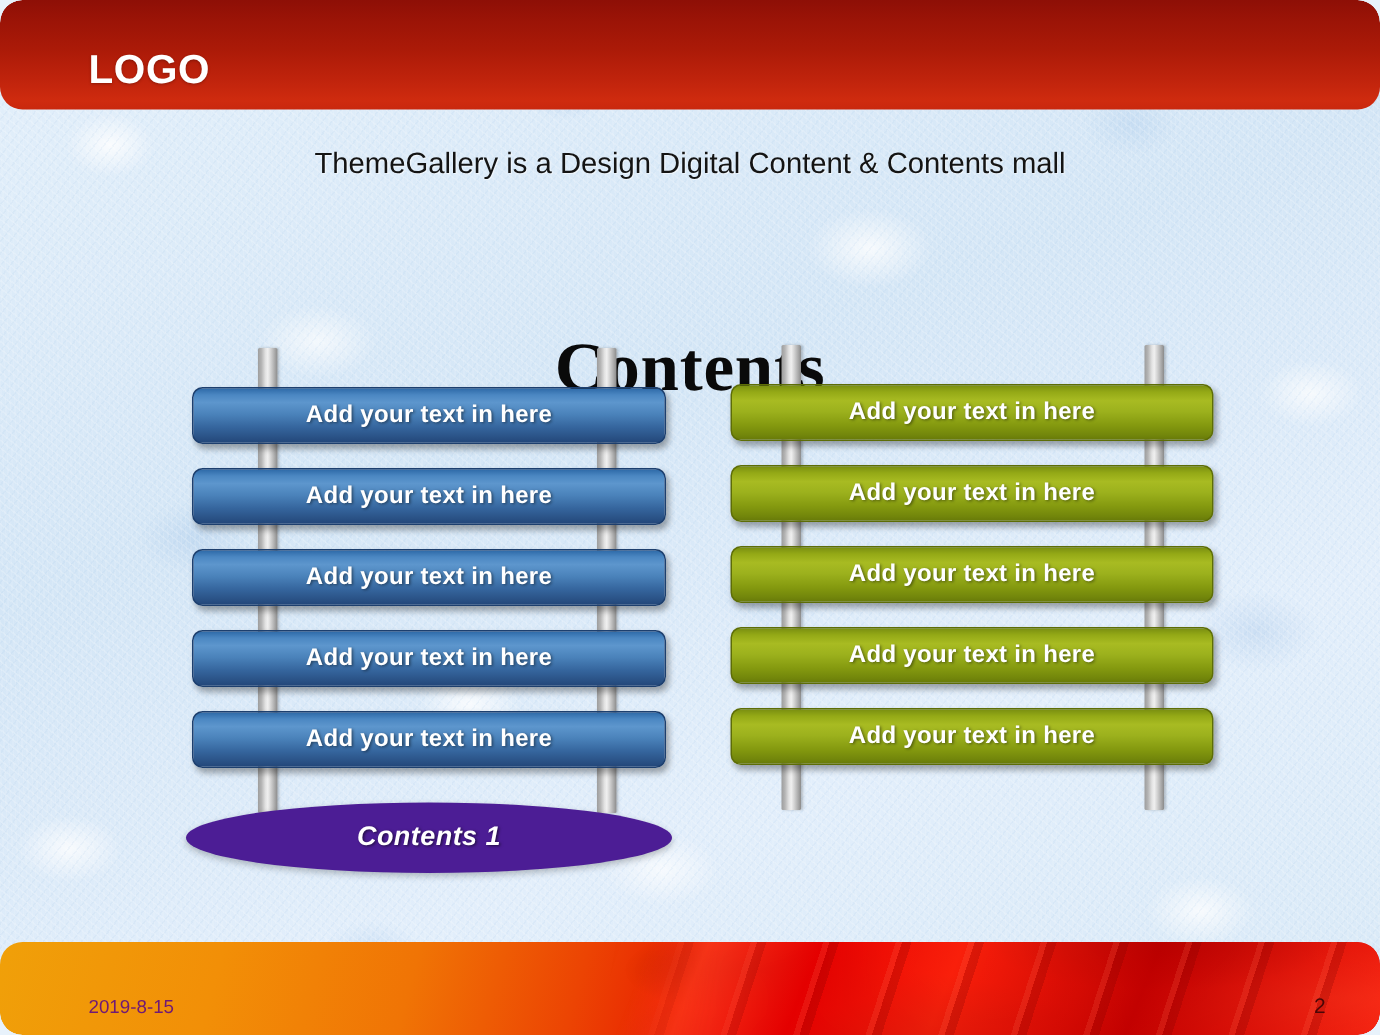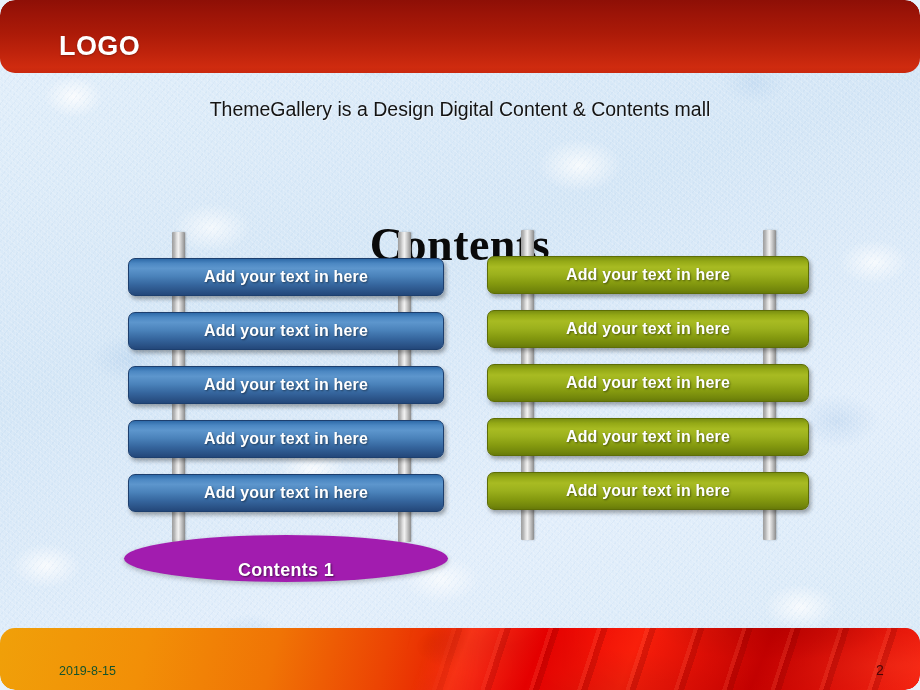--- a/index.html
+++ b/index.html
@@ -114,25 +114,26 @@
   }
   #group-left .post.p-a  { left:44px;  top:0;  height:310px; }
   #group-left .post.p-b  { left:270px; top:0;  height:310px; }
   #group-right .post.p-a { left:34px;  top:0;  height:310px; }
   #group-right .post.p-b { left:276px; top:0;  height:310px; }
 
   
   .base-ellipse {
     position:absolute;
     border-radius:50%;
-    background:#a21caf;
+    background:#4c1d95;
     display:flex;
-    align-items:flex-end;
+    align-items:center;
     justify-content:center;
     box-shadow:0 2px 5px rgba(0,0,0,.25);
+    font-style:italic;
   }
   #group-left .base-ellipse  { left:-4px; top:303px; width:324px; height:47px; }
   #group-right .base-ellipse { left:-4px; top:303px; width:332px; height:49px; }
   .base-label {
     font-size:18px;
     font-weight:bold;
     color:#ffffff;
     letter-spacing:.3px;
     text-shadow:1px 1px 2px rgba(0,0,0,.55);
     transform:translateY(-1px);
@@ -209,21 +210,21 @@
         rgba(255,120,90,.16) 16px 20px,
         rgba(110,0,0,.2) 20px 26px,
         rgba(255,255,255,0) 26px 46px);
     -webkit-mask-image:linear-gradient(100deg, transparent 0%, transparent 44%, #000 56%, #000 100%);
             mask-image:linear-gradient(100deg, transparent 0%, transparent 44%, #000 56%, #000 100%);
   }
   .footer-date {
     position:absolute;
     left:59px; top:665px;
     font-size:12.5px;
-    color:#14532d;
+    color:#701a75;
     line-height:1;
   }
   .slide-number {
     position:absolute;
     left:876px; top:663px;
     font-size:14px;
     color:#4a0606;
     line-height:1;
   }
 </style>

